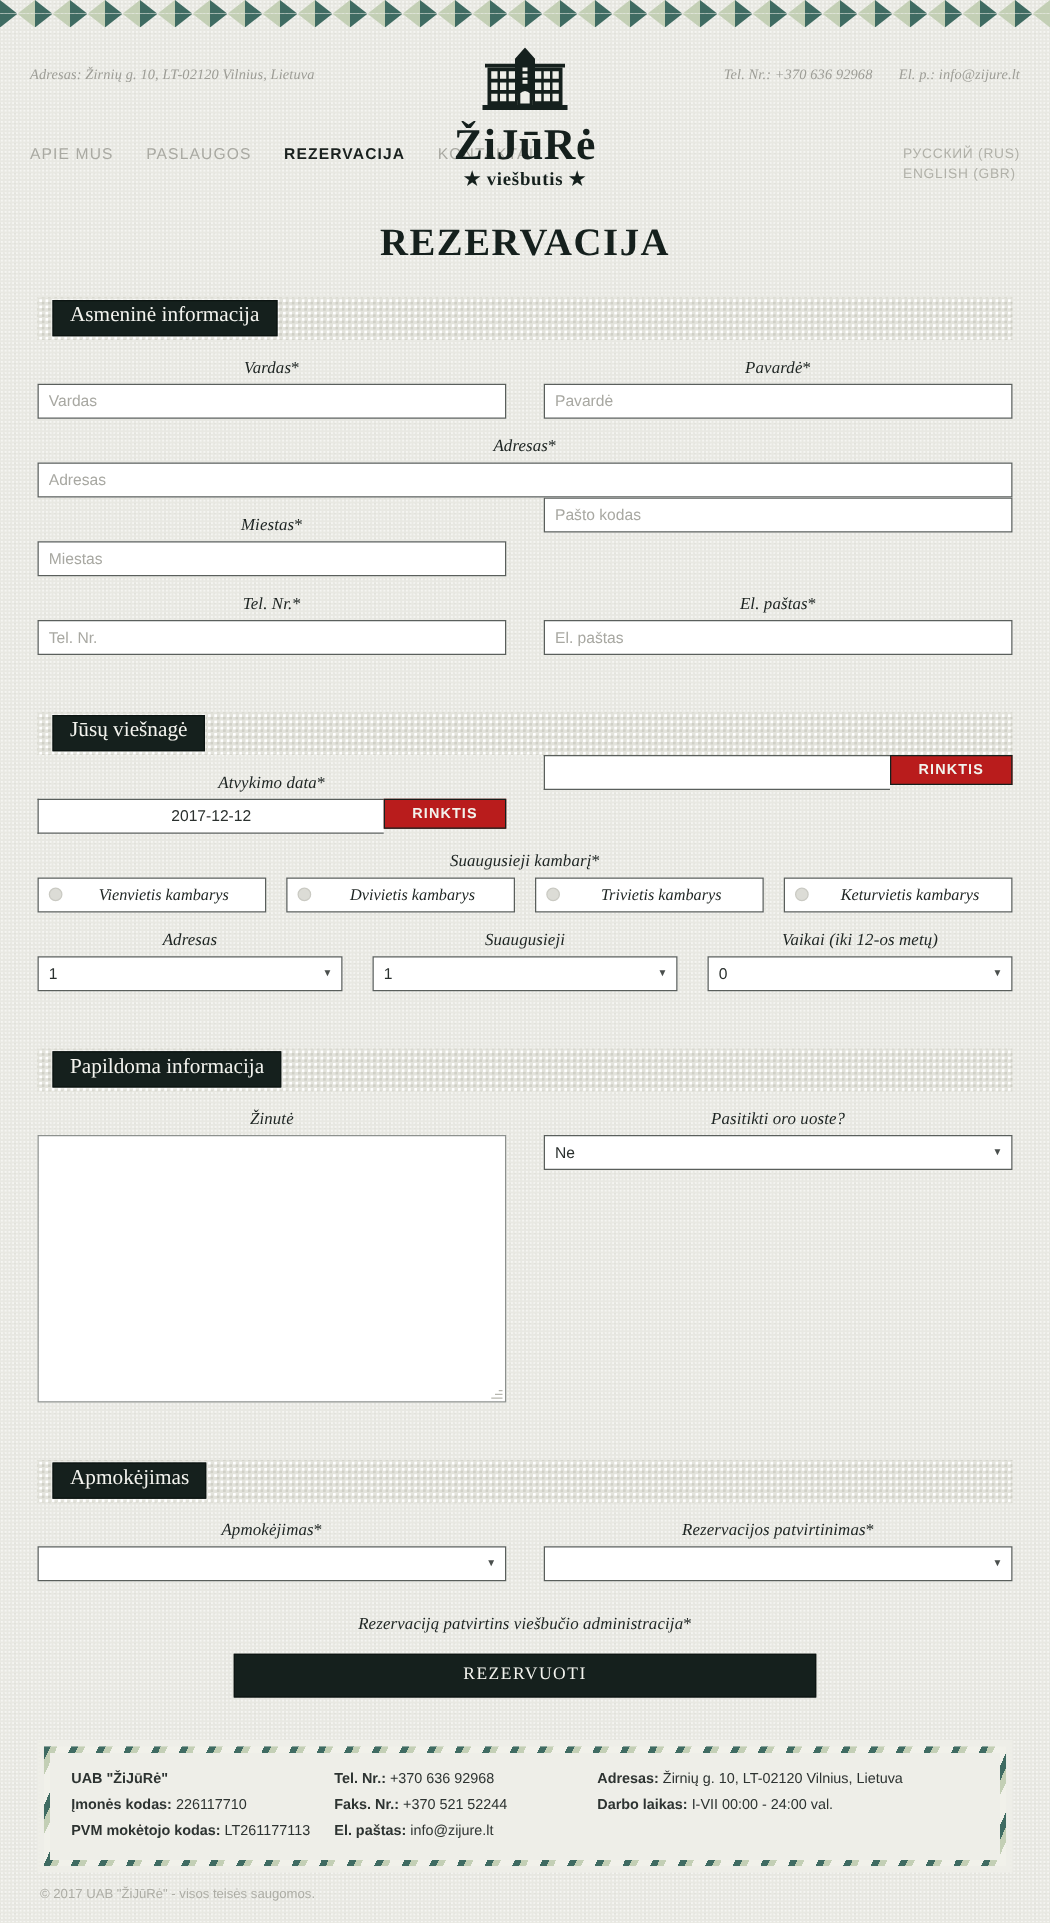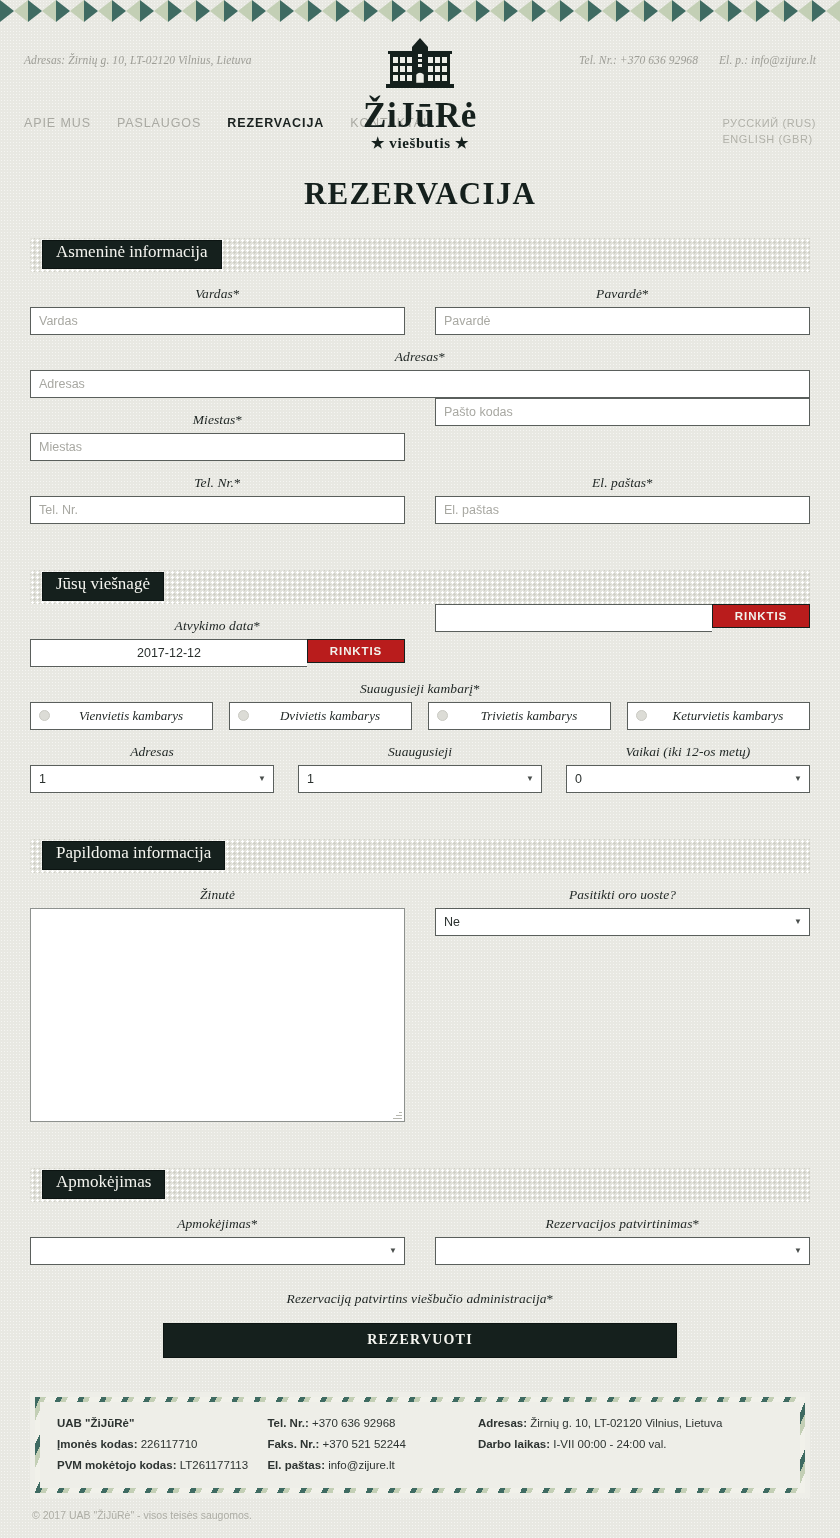--- a/index.html
+++ b/index.html
@@ -171,23 +171,23 @@
   }
   .radiobox .txtl {
     font-family:"Liberation Serif", serif; font-style:italic;
     font-size:13px; color:#1d2422; white-space:nowrap;
     flex:1 1 auto; text-align:center;
   }
 
   
   .submit-wrap { text-align:center; margin-top:16px; }
   button.submit {
-    width:514px; height:35px; background:#15201d; color:#f4f4ef;
+    width:466px; height:35px; background:#15201d; color:#f4f4ef;
     border:1px solid #0d1513; font-family:"Liberation Serif", serif;
-    font-weight:bold; font-size:14px; letter-spacing:1.2px; cursor:pointer;
+    font-weight:normal; font-size:14px; letter-spacing:1.2px; cursor:pointer;
   }
   .sp-46 { height:46px; }
 
   
   footer { margin: 34px 30px 0 30px; }
   .fbox {
     position:relative; background:#eeeee8; padding:16px 22px 16px 22px;
     border: 5px solid transparent;
   }
   .fbox::before {

